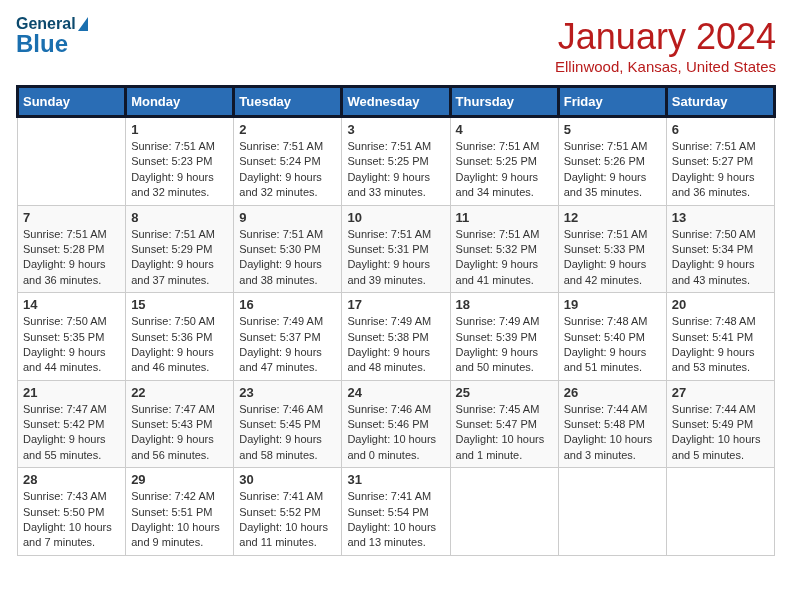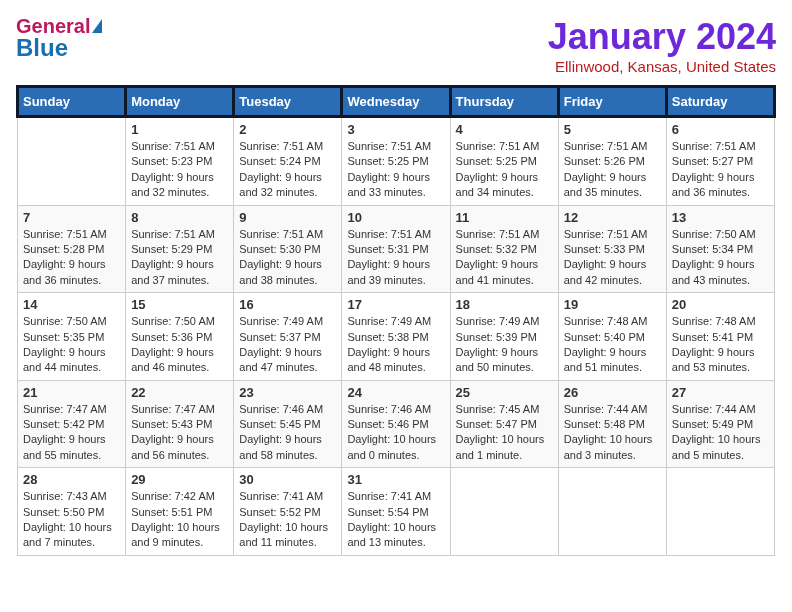--- a/index.html
+++ b/index.html
@@ -15,23 +15,23 @@
       justify-content: space-between;
       align-items: flex-start;
       margin-bottom: 10px;
     }
     .logo {
       display: flex;
       flex-direction: column;
       align-items: flex-start;
     }
     .logo-general {
-      font-size: 20px;
+      font-size: 16px;
       font-weight: bold;
-      color: #be185d;
+      color: #0c4a6e;
       line-height: 1;
     }
     .logo-blue {
       font-size: 24px;
       font-weight: bold;
       color: #1a6faf;
       line-height: 1;
     }
     .logo-icon {
       display: inline-block;
@@ -44,22 +44,22 @@
     }
     .logo-row {
       display: flex;
       align-items: center;
     }
     .title-block {
       text-align: right;
     }
     .title-month {
       font-size: 36px;
-      font-weight: bold;
-      color: #6d28d9;
+      font-weight: normal;
+      color: #b91c1c;
     }
     .title-location {
       font-size: 15px;
       color: #b91c1c;
     }
     .calendar {
       width: 100%;
       border-collapse: collapse;
       font-size: 11px;
     }

